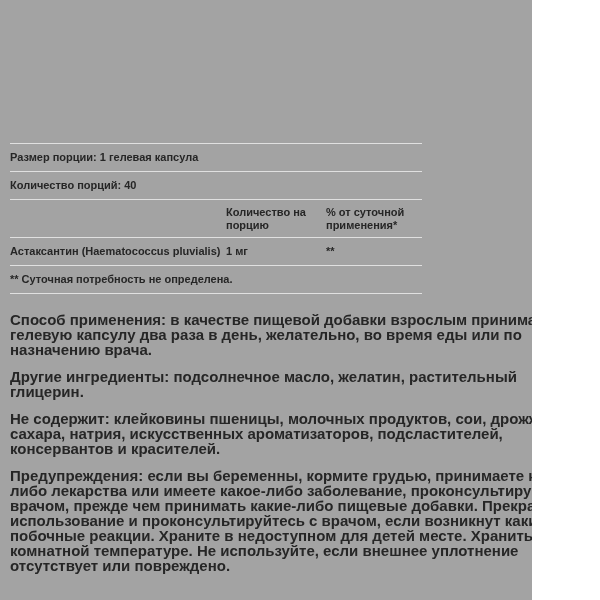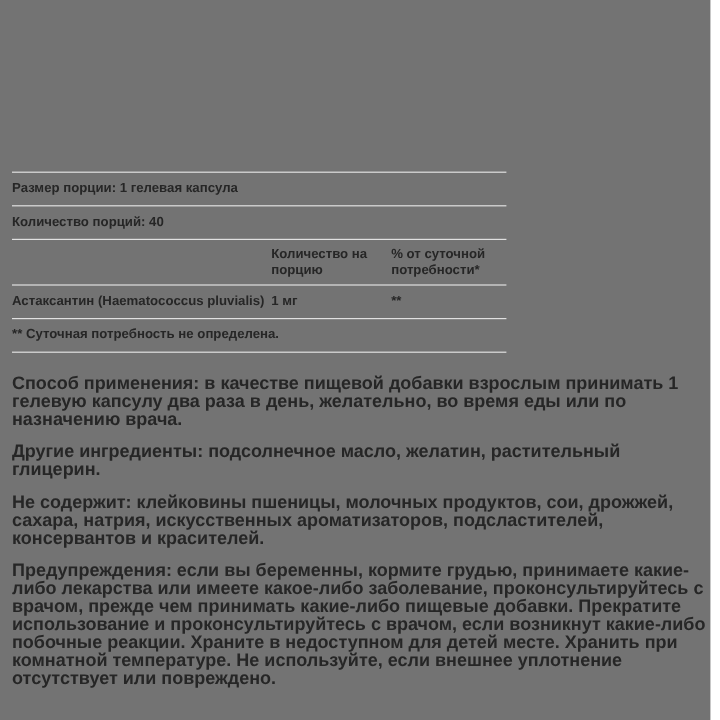--- a/index.html
+++ b/index.html
@@ -2,23 +2,23 @@
 <html><head>
 <meta charset="utf-8">
 <style>
   html, body {
     margin: 0;
     padding: 0;
     background: #ffffff;
   }
   .page {
     position: relative;
-    width: 592px;
+    width: 532px;
     height: 600px;
-    background: #737373;
+    background: #a3a3a3;
     overflow: hidden;
     font-family: "Liberation Sans", sans-serif;
     font-weight: 700;
     color: #262626;
   }
   
   .facts {
     margin: 143px 0 0 10px;
     width: 412px;
     font-size: 11px;
@@ -56,21 +56,21 @@
   <section class="facts">
     <div class="row">
       <span>Размер порции: 1 гелевая капсула</span>
     </div>
     <div class="row">
       <span>Количество порций: 40</span>
     </div>
     <div class="row grid header">
       <span class="c1"></span>
       <span class="c2">Количество на порцию</span>
-      <span class="c3">% от суточной потребности*</span>
+      <span class="c3">% от суточной применения*</span>
     </div>
     <div class="row grid">
       <span class="c1">Астаксантин (Haematococcus pluvialis)</span>
       <span class="c2">1 мг</span>
       <span class="c3">**</span>
     </div>
     <div class="row">
       <span>** Суточная потребность не определена.</span>
     </div>
   </section>

